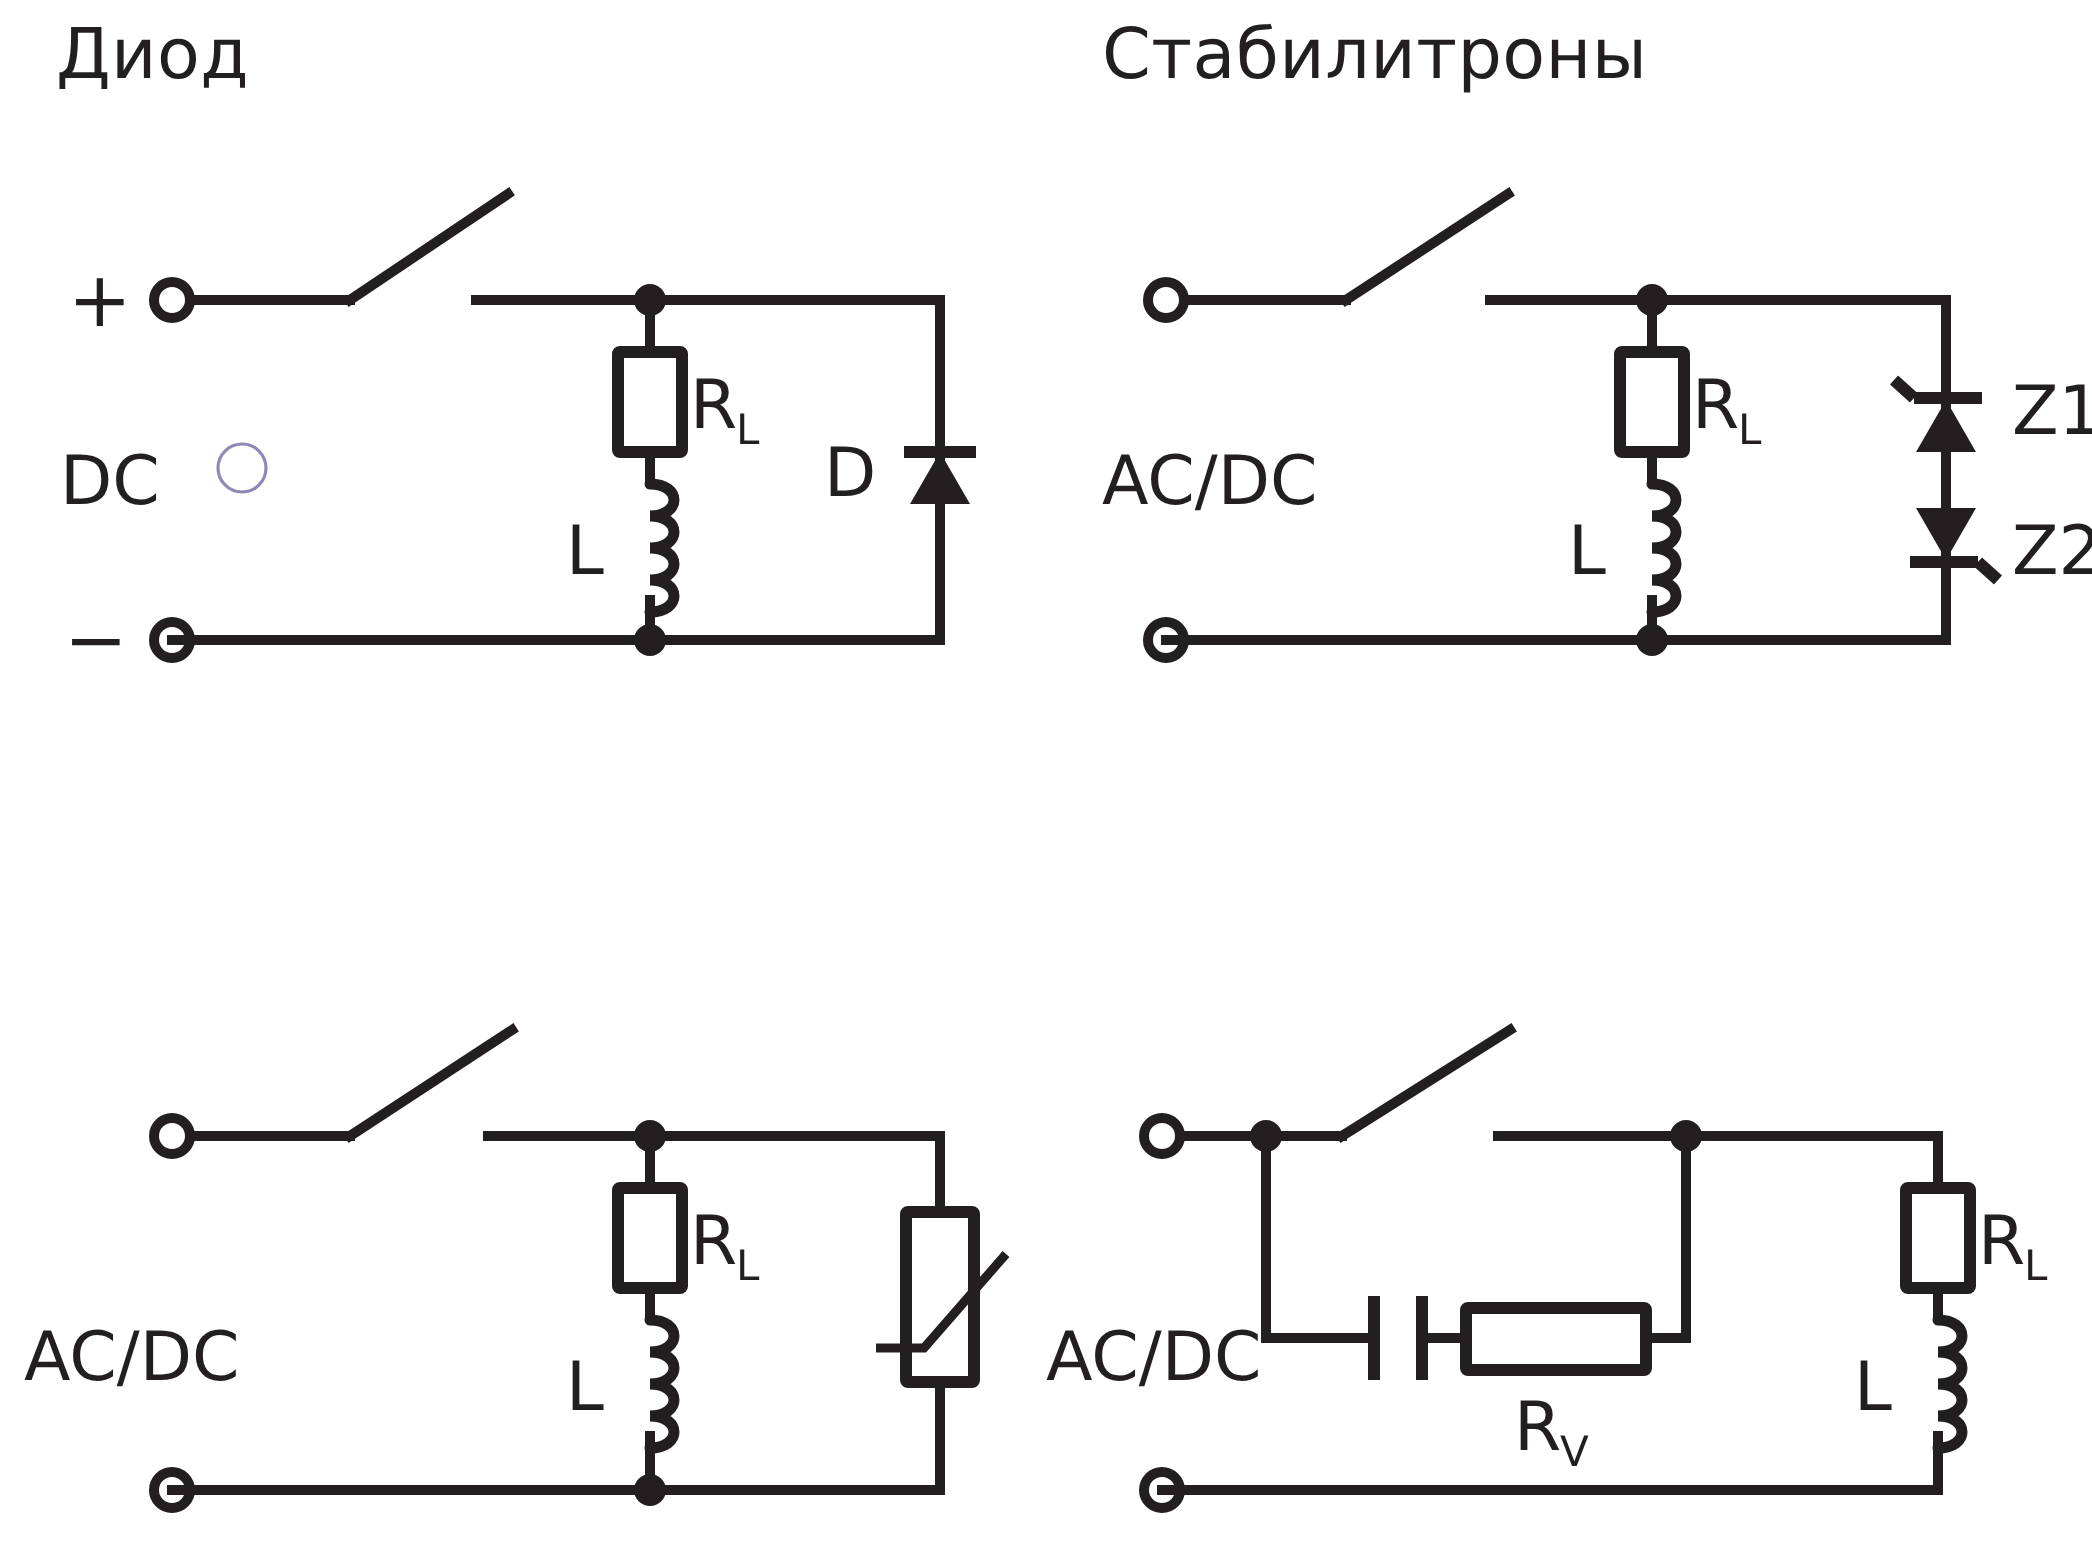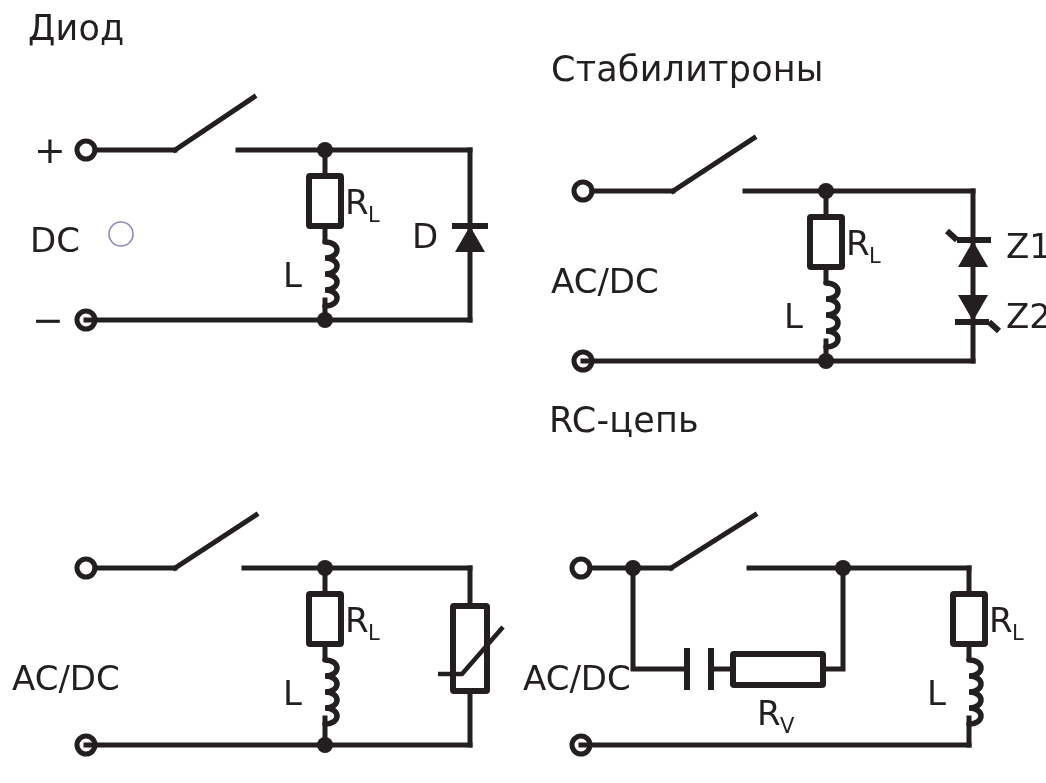--- a/index.html
+++ b/index.html
@@ -20,21 +20,21 @@
     height: 783px;
     background: #ffffff;
     padding-left: 48px;
   }
   .quadrant {
     position: absolute;
     width: 523px;
     height: 391px;
   }
   .q-tl { left: 0;   top: 0; }
-  .q-tr { left: 523px; top: 0; margin-top: 41px; }
+  .q-tr { left: 523px; top: 0; }
   .q-bl { left: 0;   top: 392px; }
   .q-br { left: 523px; top: 392px; }
 
   .q-title {
     position: absolute;
     left: 28px;
     top: 8px;
     font-size: 35px;
     font-weight: 400;
     letter-spacing: 0.2px;
@@ -245,21 +245,20 @@
 
       <rect class="box" x="453" y="214" width="34" height="85" rx="1"></rect>
       <path class="wire-thin" d="M438 282 L462 282 L503 235"></path>
 
       <circle class="node" cx="325" cy="176" r="8"></circle>
       <circle class="node" cx="325" cy="353" r="8"></circle>
     </svg>
   </div>
 
   <div class="quadrant q-br">
-    <div class="q-title indent-br">RC-цепь</div>
     <svg class="circuit" viewBox="0 0 523 391">
 
       <text class="lbl" x="0" y="298">AC/DC</text>
 
       <circle class="term" cx="58" cy="176" r="9"></circle>
       <circle class="term" cx="58" cy="353" r="9"></circle>
 
       <path class="wire" d="M67 176 L148 176"></path>
       <path class="wire" d="M148 176 L232 123"></path>
 

